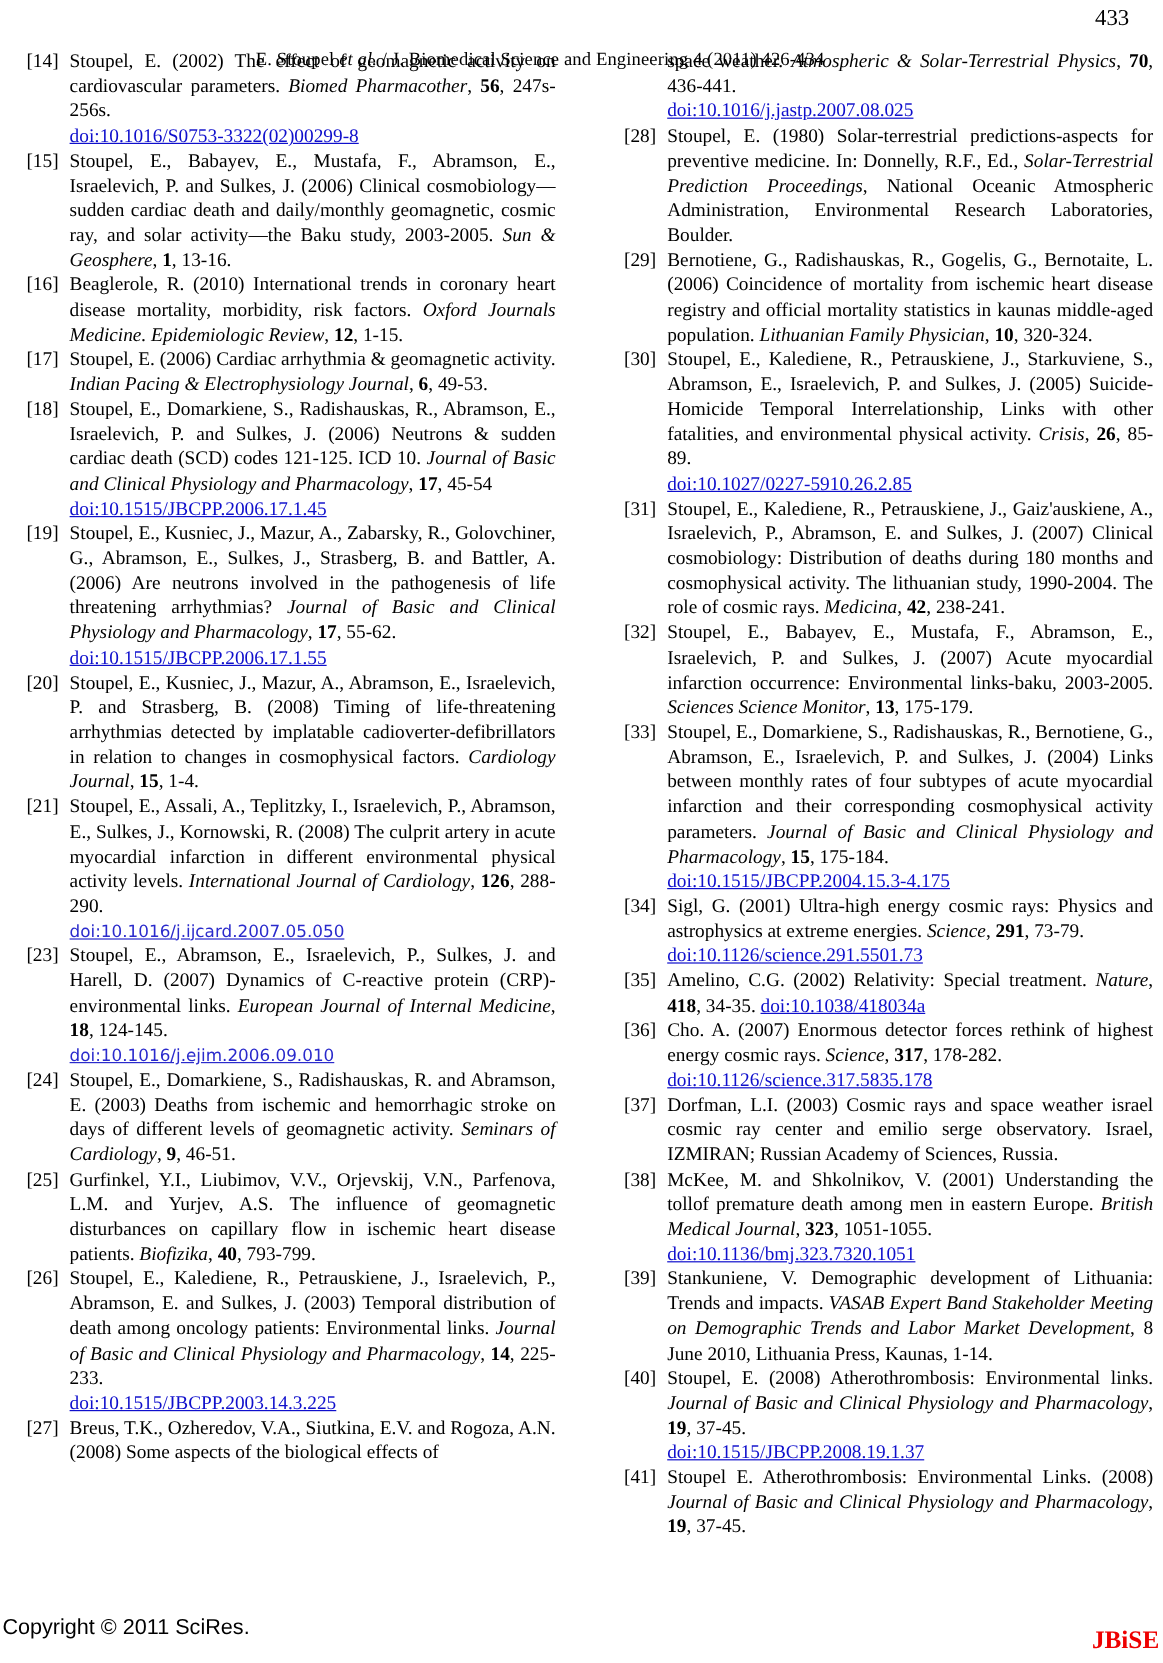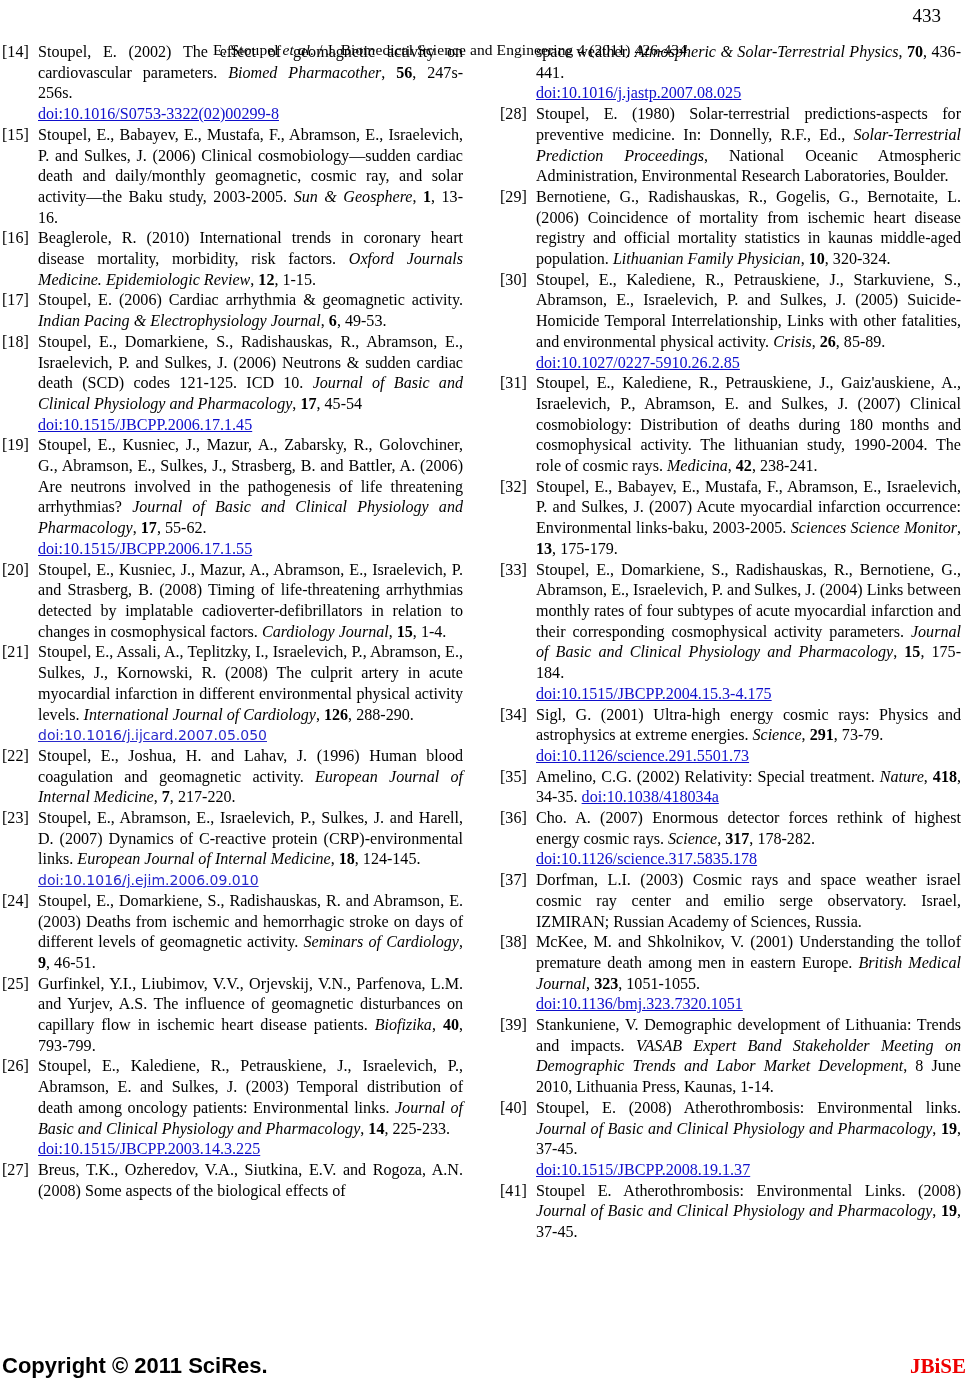--- a/index.html
+++ b/index.html
@@ -14,35 +14,35 @@
   }
   .pagenum{
     position:absolute;top:5px;right:28px;font-size:19px;
   }
   .cols{
     position:absolute;top:42px;left:2px;display:flex;gap:37px;
   }
   .col{width:461px;}
   .ref{
     position:relative;padding-left:36px;text-align:justify;
-    font-size:16.1px;line-height:20.7px;
+    font-size:16.1px;line-height:20.7px;margin-left:20px;
   }
   .ref .num{position:absolute;left:0;top:0;}
   .ref em{font-style:italic;}
   .ref b{font-weight:bold;}
   a.doi{
     color:var(--link-blue,#0f0fcc);text-decoration:underline;cursor:pointer;
   }
   a.doi-sans{
     font-family:"DejaVu Sans", sans-serif;
     font-size:14px;color:var(--link-blue-sans,#2a2acc);
   }
   .footer-left{
-    position:absolute;left:2px;bottom:7px;
-    font-family:"Liberation Sans", sans-serif;font-weight:bold;font-size:22px;
+    position:absolute;left:2px;bottom:19px;
+    font-family:"Liberation Sans", sans-serif;font-weight:normal;font-size:18px;
   }
   .footer-right{
     position:absolute;right:3px;bottom:7px;
     font-family:"Liberation Serif", serif;font-weight:bold;font-size:21px;
     color:var(--footer-red,#ee0000);
   }
 </style>
 </head>
 <body style="--link-blue: #0f0fcc; --link-blue-sans: #2a2acc; --footer-red: #ee0000;">
 
@@ -54,21 +54,20 @@
 <div class="cols">
   <div class="col" id="col-left">
       <div class="ref"><span class="num">[14]</span><span>Stoupel, E. (2002) The effect of geomagnetic activity on cardiovascular parameters. </span><em>Biomed Pharmacother</em><span>, </span><b>56</b><span>, 247s-256s.</span><br><a class="doi" href="#">doi:10.1016/S0753-3322(02)00299-8</a></div>
       <div class="ref"><span class="num">[15]</span><span>Stoupel, E., Babayev, E., Mustafa, F., Abramson, E., Israelevich, P. and Sulkes, J. (2006) Clinical cosmobiology—sudden cardiac death and daily/monthly geomagnetic, cosmic ray, and solar activity—the Baku study, 2003-2005. </span><em>Sun &amp; Geosphere</em><span>, </span><b>1</b><span>, 13-16.</span></div>
       <div class="ref"><span class="num">[16]</span><span>Beaglerole, R. (2010) International trends in coronary heart disease mortality, morbidity, risk factors. </span><em>Oxford Journals Medicine. Epidemiologic Review</em><span>, </span><b>12</b><span>, 1-15.</span></div>
       <div class="ref"><span class="num">[17]</span><span>Stoupel, E. (2006) Cardiac arrhythmia &amp; geomagnetic activity. </span><em>Indian Pacing &amp; Electrophysiology Journal</em><span>, </span><b>6</b><span>, 49-53.</span></div>
       <div class="ref"><span class="num">[18]</span><span>Stoupel, E., Domarkiene, S., Radishauskas, R., Abramson, E., Israelevich, P. and Sulkes, J. (2006) Neutrons &amp; sudden cardiac death (SCD) codes 121-125. ICD 10. </span><em>Journal of Basic and Clinical Physiology and Pharmacology</em><span>, </span><b>17</b><span>, 45-54</span><br><a class="doi" href="#">doi:10.1515/JBCPP.2006.17.1.45</a></div>
       <div class="ref"><span class="num">[19]</span><span>Stoupel, E., Kusniec, J., Mazur, A., Zabarsky, R., Golovchiner, G., Abramson, E., Sulkes, J., Strasberg, B. and Battler, A. (2006) Are neutrons involved in the pathogenesis of life threatening arrhythmias? </span><em>Journal of Basic and Clinical Physiology and Pharmacology</em><span>, </span><b>17</b><span>, 55-62.</span><br><a class="doi" href="#">doi:10.1515/JBCPP.2006.17.1.55</a></div>
       <div class="ref"><span class="num">[20]</span><span>Stoupel, E., Kusniec, J., Mazur, A., Abramson, E., Israelevich, P. and Strasberg, B. (2008) Timing of life-threatening arrhythmias detected by implatable cadioverter-defibrillators in relation to changes in cosmophysical factors. </span><em>Cardiology Journal</em><span>, </span><b>15</b><span>, 1-4.</span></div>
       <div class="ref"><span class="num">[21]</span><span>Stoupel, E., Assali, A., Teplitzky, I., Israelevich, P., Abramson, E., Sulkes, J., Kornowski, R. (2008) The culprit artery in acute myocardial infarction in different environmental physical activity levels. </span><em>International Journal of Cardiology</em><span>, </span><b>126</b><span>, 288-290.</span><br><a class="doi doi-sans" href="#">doi:10.1016/j.ijcard.2007.05.050</a></div>
-      <div class="ref"><span class="num">[22]</span><span>Stoupel, E., Joshua, H. and Lahav, J. (1996) Human blood coagulation and geomagnetic activity. </span><em>European Journal of Internal Medicine</em><span>, </span><b>7</b><span>, 217-220.</span></div>
       <div class="ref"><span class="num">[23]</span><span>Stoupel, E., Abramson, E., Israelevich, P., Sulkes, J. and Harell, D. (2007) Dynamics of C-reactive protein (CRP)-environmental links. </span><em>European Journal of Internal Medicine</em><span>, </span><b>18</b><span>, 124-145.</span><br><a class="doi doi-sans" href="#">doi:10.1016/j.ejim.2006.09.010</a></div>
       <div class="ref"><span class="num">[24]</span><span>Stoupel, E., Domarkiene, S., Radishauskas, R. and Abramson, E. (2003) Deaths from ischemic and hemorrhagic stroke on days of different levels of geomagnetic activity. </span><em>Seminars of Cardiology</em><span>, </span><b>9</b><span>, 46-51.</span></div>
       <div class="ref"><span class="num">[25]</span><span>Gurfinkel, Y.I., Liubimov, V.V., Orjevskij, V.N., Parfenova, L.M. and Yurjev, A.S. The influence of geomagnetic disturbances on capillary flow in ischemic heart disease patients. </span><em>Biofizika</em><span>, </span><b>40</b><span>, 793-799.</span></div>
       <div class="ref"><span class="num">[26]</span><span>Stoupel, E., Kalediene, R., Petrauskiene, J., Israelevich, P., Abramson, E. and Sulkes, J. (2003) Temporal distribution of death among oncology patients: Environmental links. </span><em>Journal of Basic and Clinical Physiology and Pharmacology</em><span>, </span><b>14</b><span>, 225-233.</span><br><a class="doi" href="#">doi:10.1515/JBCPP.2003.14.3.225</a></div>
       <div class="ref"><span class="num">[27]</span><span>Breus, T.K., Ozheredov, V.A., Siutkina, E.V. and Rogoza, A.N. (2008) Some aspects of the biological effects of</span></div>
     </div>
   <div class="col" id="col-right">
       <div class="ref"><span>space weather. </span><em>Atmospheric &amp; Solar-Terrestrial Physics</em><span>, </span><b>70</b><span>, 436-441.</span><br><a class="doi" href="#">doi:10.1016/j.jastp.2007.08.025</a></div>
       <div class="ref"><span class="num">[28]</span><span>Stoupel, E. (1980) Solar-terrestrial predictions-aspects for preventive medicine. In: Donnelly, R.F., Ed., </span><em>Solar-Terrestrial Prediction Proceedings</em><span>, National Oceanic Atmospheric Administration, Environmental Research Laboratories, Boulder.</span></div>
       <div class="ref"><span class="num">[29]</span><span>Bernotiene, G., Radishauskas, R., Gogelis, G., Bernotaite, L. (2006) Coincidence of mortality from ischemic heart disease registry and official mortality statistics in kaunas middle-aged population. </span><em>Lithuanian Family Physician</em><span>, </span><b>10</b><span>, 320-324.</span></div>

